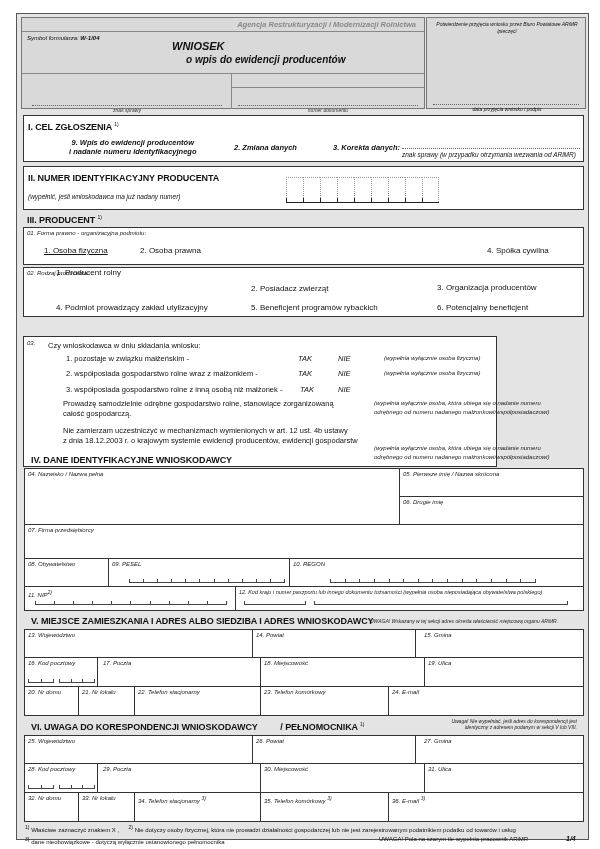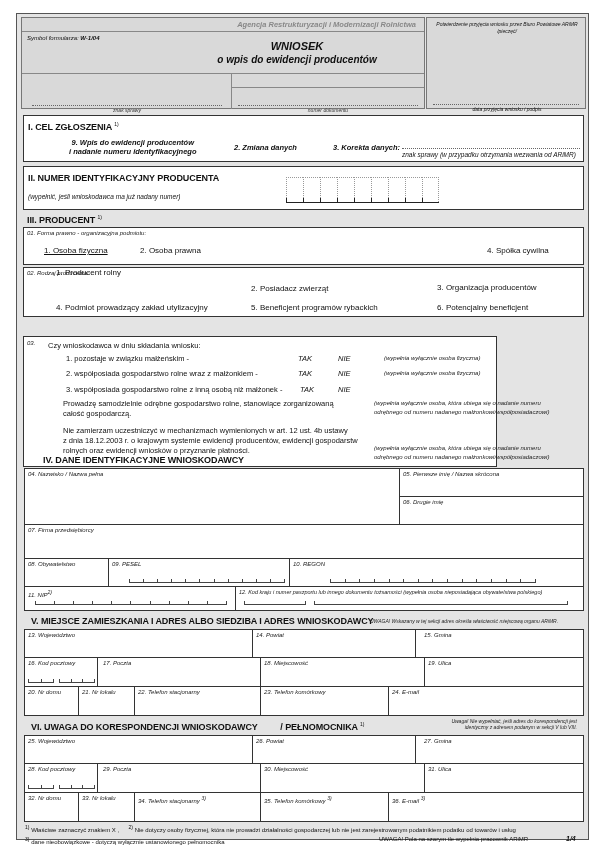--- a/index.html
+++ b/index.html
@@ -35,22 +35,22 @@
 
 <div class="page">
 
   <div class="abs grey" style="left:4px;top:3px;width:404px;height:92px;border:1px solid #777;">
     <div class="abs it b" style="left:0;width:400px;top:2px;text-align:right;padding-right:6px;font-size:7.5px;color:#888;">Agencja Restrukturyzacji i Modernizacji Rolnictwa</div>
     <div class="abs" style="left:0;top:13px;width:402px;border-top:1px solid #888;"></div>
     <div class="abs it" style="left:5px;top:17px;font-size:6px;">
       <span>Symbol formularza:</span>
       <span class="b">W-1/04</span>
     </div>
-    <div class="abs it b" style="left:150px;width:250px;top:22px;text-align:center;font-size:11px;">WNIOSEK</div>
-    <div class="abs it b" style="left:150px;width:250px;top:36px;text-align:center;font-size:10px;">o wpis do ewidencji producentów</div>
+    <div class="abs it b" style="left:150px;width:250px;top:22px;font-size:11px;">WNIOSEK</div>
+    <div class="abs it b" style="left:164px;width:250px;top:36px;text-align:left;font-size:10px;">o wpis do ewidencji producentów</div>
     <div class="abs" style="left:0;top:55px;width:402px;border-top:1px solid #888;"></div>
     <div class="abs" style="left:209px;top:55px;height:36px;border-left:1px solid #888;"></div>
     <div class="abs" style="left:209px;top:69px;width:193px;border-top:1px solid #888;"></div>
     <div class="dotline" style="left:10px;top:87px;width:190px;"></div>
     <div class="abs tiny" style="left:10px;width:190px;top:89px;text-align:center;font-size:5px;">znak sprawy</div>
     <div class="dotline" style="left:216px;top:87px;width:180px;"></div>
     <div class="abs tiny" style="left:216px;width:180px;top:89px;text-align:center;font-size:5px;">numer dokumentu</div>
   </div>
 
   <div class="abs grey" style="left:409px;top:3px;width:160px;height:92px;border:1px solid #777;">
@@ -134,29 +134,28 @@
       <div>całość gospodarczą.</div>
     </div>
     <div class="note" style="left:350px;top:62px;line-height:9px;">
       <div>(wypełnia wyłącznie osoba, która ubiega się o nadanie numeru</div>
       <div>odrębnego od numeru nadanego małżonkowi/współposiadaczowi)</div>
     </div>
 
     <div class="txt7" style="left:39px;top:89px;line-height:10px;">
       <div>Nie zamierzam uczestniczyć w mechanizmach  wymienionych w art. 12 ust. 4b ustawy</div>
       <div>z dnia 18.12.2003 r. o krajowym systemie ewidencji producentów, ewidencji gospodarstw</div>
-      <div>rolnych oraz ewidencji wniosków o przyznanie płatności.</div>
     </div>
     <div class="note" style="left:350px;top:107px;line-height:9px;">
       <div>(wypełnia wyłącznie osoba, która ubiega się o nadanie numeru</div>
       <div>odrębnego od numeru nadanego małżonkowi/współposiadaczowi)</div>
     </div>
   </div>
 
-  <div class="sect-title" style="left:26px;top:441px;">IV. DANE IDENTYFIKACYJNE WNIOSKODAWCY</div>
+  <div class="sect-title" style="left:14px;top:441px;">IV. DANE IDENTYFIKACYJNE WNIOSKODAWCY</div>
 
   <div class="box" style="left:7px;top:454px;width:560px;height:143px;">
     <div class="cell" style="left:0;top:0;width:375px;height:56px;">
       <div class="lbl">04. Nazwisko / Nazwa pełna</div>
     </div>
     <div class="cell nr" style="left:375px;top:0;width:183px;height:28px;">
       <div class="lbl">05. Pierwsze imię / Nazwa skrócona</div>
     </div>
     <div class="cell nr" style="left:375px;top:28px;width:183px;height:28px;">
       <div class="lbl">06. Drugie imię</div>

